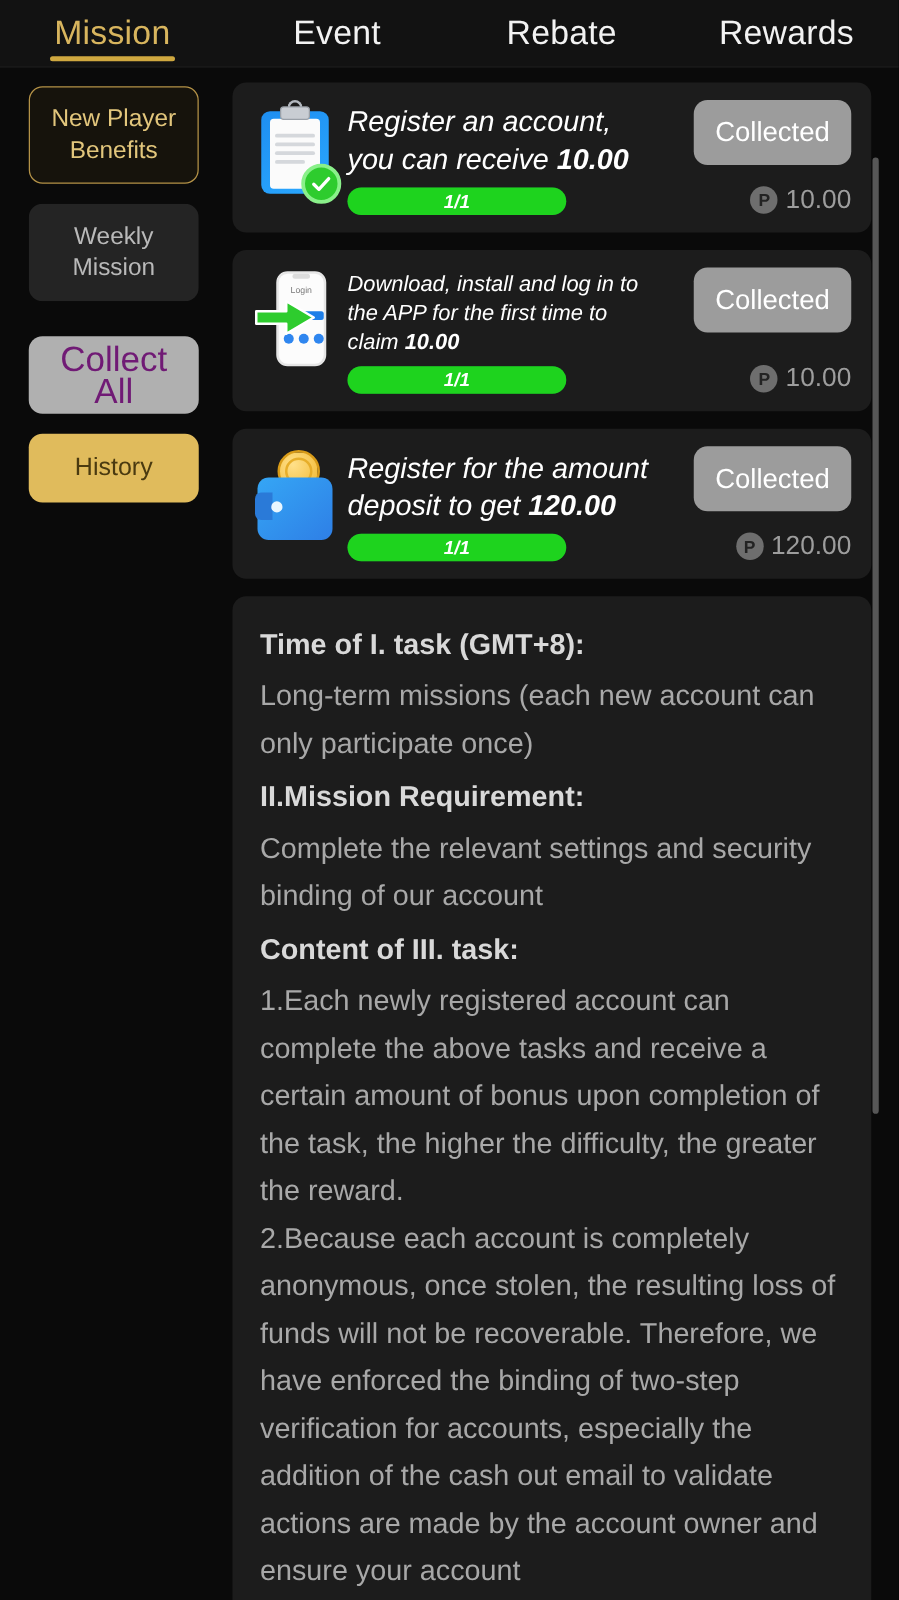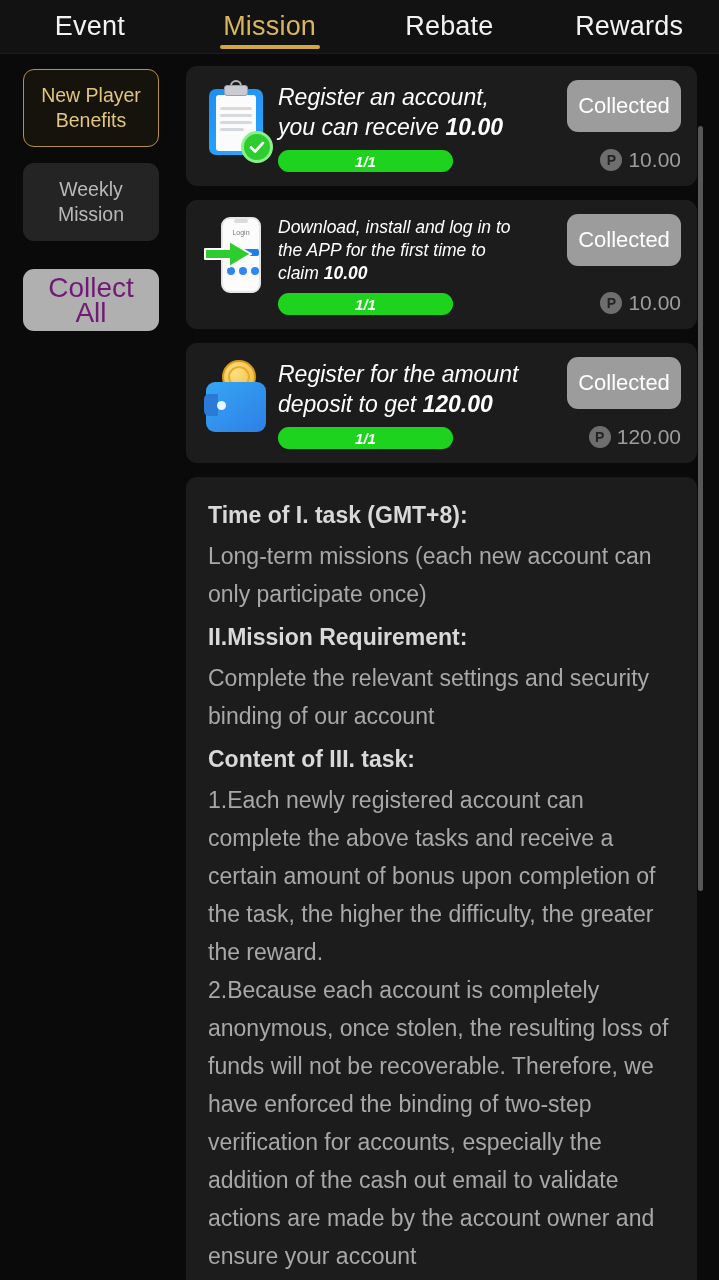--- a/index.html
+++ b/index.html
@@ -194,21 +194,21 @@
   .card-right {
     width: 148px;
     min-width: 148px;
     display: flex;
     flex-direction: column;
     align-items: flex-end;
     justify-content: space-between;
     align-self: stretch;
   }
   .collected-btn {
-    width: 114px;
+    width: 126px;
     height: 52px;
     border-radius: 11px;
     background: #9c9c9c;
     color: #ffffff;
     font-size: 22px;
     display: flex;
     align-items: center;
     justify-content: center;
     user-select: none;
     cursor: default;
@@ -372,46 +372,49 @@
     width: 9px; height: 9px; border-radius: 50%;
     background: #e9f6ff;
   }
 </style>
 </head>
 <body>
 
 <div id="app">
 
   <div class="tabbar">
-    <div class="tab">
-      <span>Event</span>
-    </div>
     <div class="tab active">
       <span>Mission</span>
       <span class="tab-underline"></span>
+    </div>
+    <div class="tab">
+      <span>Event</span>
     </div>
     <div class="tab">
       <span>Rebate</span>
     </div>
     <div class="tab">
       <span>Rewards</span>
     </div>
   </div>
 
   <div class="body-row">
 
     <div class="sidebar">
       <div class="side-btn benefits">
         <span>New Player Benefits</span>
       </div>
       <div class="side-btn">
         <span>Weekly Mission</span>
       </div>
       <div class="side-btn collect">
         <span>Collect All</span>
+      </div>
+      <div class="side-btn history">
+        <span>History</span>
       </div>
     </div>
 
     <div class="main">
 
       <div class="card">
         <div class="card-icon">
           <div class="ico-clip">
             <div class="clip-arc"></div>
             <div class="board"></div>

